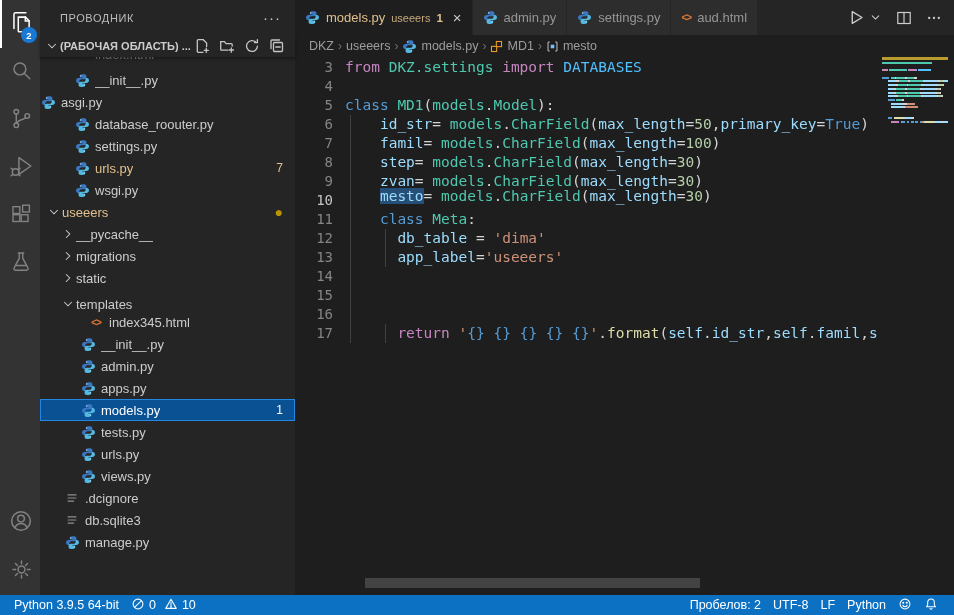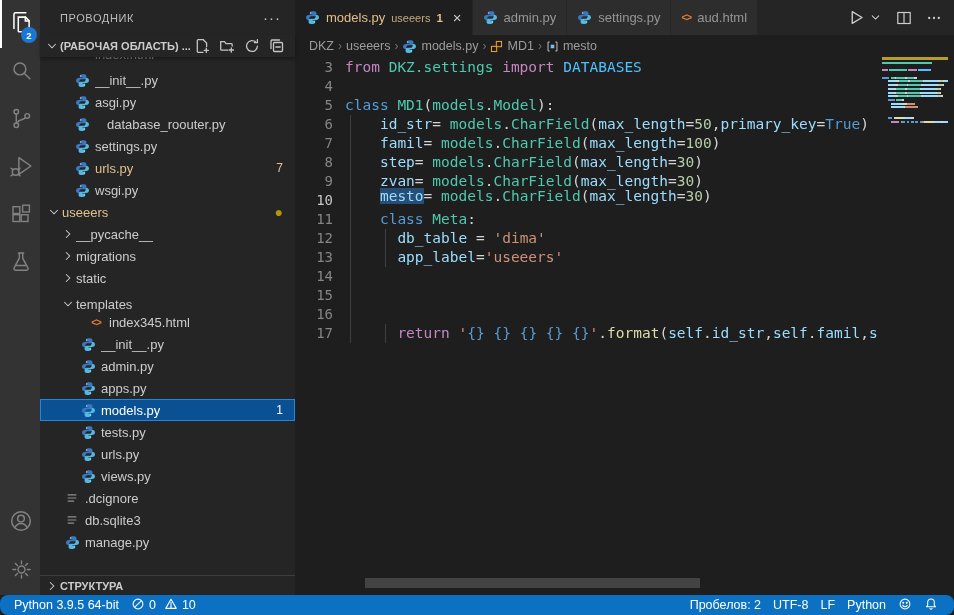--- a/index.html
+++ b/index.html
@@ -86,21 +86,21 @@
   .iguide { position:absolute; width:1px; background:#404040; }
 
   .minimap { position:absolute; top:0; right:6px; width:66px; cursor:pointer; }
   .mm-hl { height:3px; margin-bottom:2px; }
   .mm-line { height:3.7px; white-space:nowrap; overflow:hidden; }
   .mm-line i { display:inline-block; height:2px; vertical-align:top; }
   .hscroll { position:absolute; height:10px; background:#434343; bottom:7px; cursor:pointer; }
 
   
   .statusbar { height:20px; background:#0c71c3; color:#ffffff; display:flex; align-items:center;
-               font-size:12.5px; flex:0 0 20px; padding:0 10px 0 8px;border-radius:8px; }
+               font-size:12.5px; flex:0 0 20px; padding:0 10px 0 8px; }
   .sb-item { display:flex; align-items:center; gap:4px; padding:0 6px; height:20px; cursor:pointer; }
   .sb-left { display:flex; align-items:center; }
   .sb-right { margin-left:auto; display:flex; align-items:center; }
 </style>
 </head>
 <body>
 
 <div class="root">
   <div class="main">
 
@@ -228,34 +228,34 @@
                   <path fill="#3b78c2" d="M7.9 1.2c-1.8 0-2.8.8-2.8 2.1v1.6h3v.5H3.9C2.3 5.4 1.1 6.4 1.1 8c0 1.4.8 2.6 2.2 2.6h1.4V8.9c0-1.2 1-2.2 2.3-2.2h3.1c1.2 0 2.1-.9 2.1-2.1V3.3c0-1.3-1.1-2.1-2.4-2.1z"></path>
                   <path fill="#53b9e0" d="M8.1 14.8c1.8 0 2.8-.8 2.8-2.1v-1.6h-3v-.5h4.2c1.6 0 2.8-1 2.8-2.6 0-1.4-.8-2.6-2.2-2.6h-1.4v1.7c0 1.2-1 2.2-2.3 2.2H5.9c-1.2 0-2.1.9-2.1 2.1v1.3c0 1.3 1.1 2.1 2.4 2.1z"></path>
                   <circle cx="6.1" cy="3.1" r=".6" fill="#cfe6f5"></circle>
                   <circle cx="9.9" cy="12.9" r=".6" fill="#cfe6f5"></circle>
                 </svg>
               </span>
               <span class="label">__init__.py</span>
             </div>
           </div>
           <div class="trow">
+            <div class="" style="display: flex; align-items: center; width: 100%; ">
+              <span class="ficon">
+                <svg width="15" height="15" viewBox="0 0 16 16">
+                  <path fill="#3b78c2" d="M7.9 1.2c-1.8 0-2.8.8-2.8 2.1v1.6h3v.5H3.9C2.3 5.4 1.1 6.4 1.1 8c0 1.4.8 2.6 2.2 2.6h1.4V8.9c0-1.2 1-2.2 2.3-2.2h3.1c1.2 0 2.1-.9 2.1-2.1V3.3c0-1.3-1.1-2.1-2.4-2.1z"></path>
+                  <path fill="#53b9e0" d="M8.1 14.8c1.8 0 2.8-.8 2.8-2.1v-1.6h-3v-.5h4.2c1.6 0 2.8-1 2.8-2.6 0-1.4-.8-2.6-2.2-2.6h-1.4v1.7c0 1.2-1 2.2-2.3 2.2H5.9c-1.2 0-2.1.9-2.1 2.1v1.3c0 1.3 1.1 2.1 2.4 2.1z"></path>
+                  <circle cx="6.1" cy="3.1" r=".6" fill="#cfe6f5"></circle>
+                  <circle cx="9.9" cy="12.9" r=".6" fill="#cfe6f5"></circle>
+                </svg>
+              </span>
+              <span class="label">asgi.py</span>
+            </div>
+          </div>
+          <div class="trow">
             <div class="" style="display: flex; align-items: center; width: 100%; padding-left: 34px;">
-              <span class="ficon">
-                <svg width="15" height="15" viewBox="0 0 16 16">
-                  <path fill="#3b78c2" d="M7.9 1.2c-1.8 0-2.8.8-2.8 2.1v1.6h3v.5H3.9C2.3 5.4 1.1 6.4 1.1 8c0 1.4.8 2.6 2.2 2.6h1.4V8.9c0-1.2 1-2.2 2.3-2.2h3.1c1.2 0 2.1-.9 2.1-2.1V3.3c0-1.3-1.1-2.1-2.4-2.1z"></path>
-                  <path fill="#53b9e0" d="M8.1 14.8c1.8 0 2.8-.8 2.8-2.1v-1.6h-3v-.5h4.2c1.6 0 2.8-1 2.8-2.6 0-1.4-.8-2.6-2.2-2.6h-1.4v1.7c0 1.2-1 2.2-2.3 2.2H5.9c-1.2 0-2.1.9-2.1 2.1v1.3c0 1.3 1.1 2.1 2.4 2.1z"></path>
-                  <circle cx="6.1" cy="3.1" r=".6" fill="#cfe6f5"></circle>
-                  <circle cx="9.9" cy="12.9" r=".6" fill="#cfe6f5"></circle>
-                </svg>
-              </span>
-              <span class="label">asgi.py</span>
-            </div>
-          </div>
-          <div class="trow">
-            <div class="" style="display: flex; align-items: center; width: 100%; padding-left: 34px; gap: 12px;">
               <span class="ficon">
                 <svg width="15" height="15" viewBox="0 0 16 16">
                   <path fill="#3b78c2" d="M7.9 1.2c-1.8 0-2.8.8-2.8 2.1v1.6h3v.5H3.9C2.3 5.4 1.1 6.4 1.1 8c0 1.4.8 2.6 2.2 2.6h1.4V8.9c0-1.2 1-2.2 2.3-2.2h3.1c1.2 0 2.1-.9 2.1-2.1V3.3c0-1.3-1.1-2.1-2.4-2.1z"></path>
                   <path fill="#53b9e0" d="M8.1 14.8c1.8 0 2.8-.8 2.8-2.1v-1.6h-3v-.5h4.2c1.6 0 2.8-1 2.8-2.6 0-1.4-.8-2.6-2.2-2.6h-1.4v1.7c0 1.2-1 2.2-2.3 2.2H5.9c-1.2 0-2.1.9-2.1 2.1v1.3c0 1.3 1.1 2.1 2.4 2.1z"></path>
                   <circle cx="6.1" cy="3.1" r=".6" fill="#cfe6f5"></circle>
                   <circle cx="9.9" cy="12.9" r=".6" fill="#cfe6f5"></circle>
                 </svg>
               </span>
               <span class="label">database_roouter.py</span>
             </div>
@@ -478,28 +478,20 @@
                   <path fill="#3b78c2" d="M7.9 1.2c-1.8 0-2.8.8-2.8 2.1v1.6h3v.5H3.9C2.3 5.4 1.1 6.4 1.1 8c0 1.4.8 2.6 2.2 2.6h1.4V8.9c0-1.2 1-2.2 2.3-2.2h3.1c1.2 0 2.1-.9 2.1-2.1V3.3c0-1.3-1.1-2.1-2.4-2.1z"></path>
                   <path fill="#53b9e0" d="M8.1 14.8c1.8 0 2.8-.8 2.8-2.1v-1.6h-3v-.5h4.2c1.6 0 2.8-1 2.8-2.6 0-1.4-.8-2.6-2.2-2.6h-1.4v1.7c0 1.2-1 2.2-2.3 2.2H5.9c-1.2 0-2.1.9-2.1 2.1v1.3c0 1.3 1.1 2.1 2.4 2.1z"></path>
                   <circle cx="6.1" cy="3.1" r=".6" fill="#cfe6f5"></circle>
                   <circle cx="9.9" cy="12.9" r=".6" fill="#cfe6f5"></circle>
                 </svg>
               </span>
               <span class="label">manage.py</span>
             </div>
           </div>
         </div>
-      <div class="outline-row">
-        <span class="chev">
-            <svg width="14" height="14" viewBox="0 0 16 16" fill="none" stroke="#cccccc" stroke-width="1.2" stroke-linecap="round">
-              <path d="M6 4l4 4-4 4"></path>
-            </svg>
-          </span>
-        <span>СТРУКТУРА</span>
-      </div>
     </div>
 
     <div class="editor">
       <div class="tabbar">
         <div class="tabs">
             <div class="tab active">
               <span class="ficon">
                 <svg width="15" height="15" viewBox="0 0 16 16">
                   <path fill="#3b78c2" d="M7.9 1.2c-1.8 0-2.8.8-2.8 2.1v1.6h3v.5H3.9C2.3 5.4 1.1 6.4 1.1 8c0 1.4.8 2.6 2.2 2.6h1.4V8.9c0-1.2 1-2.2 2.3-2.2h3.1c1.2 0 2.1-.9 2.1-2.1V3.3c0-1.3-1.1-2.1-2.4-2.1z"></path>
                   <path fill="#53b9e0" d="M8.1 14.8c1.8 0 2.8-.8 2.8-2.1v-1.6h-3v-.5h4.2c1.6 0 2.8-1 2.8-2.6 0-1.4-.8-2.6-2.2-2.6h-1.4v1.7c0 1.2-1 2.2-2.3 2.2H5.9c-1.2 0-2.1.9-2.1 2.1v1.3c0 1.3 1.1 2.1 2.4 2.1z"></path>

